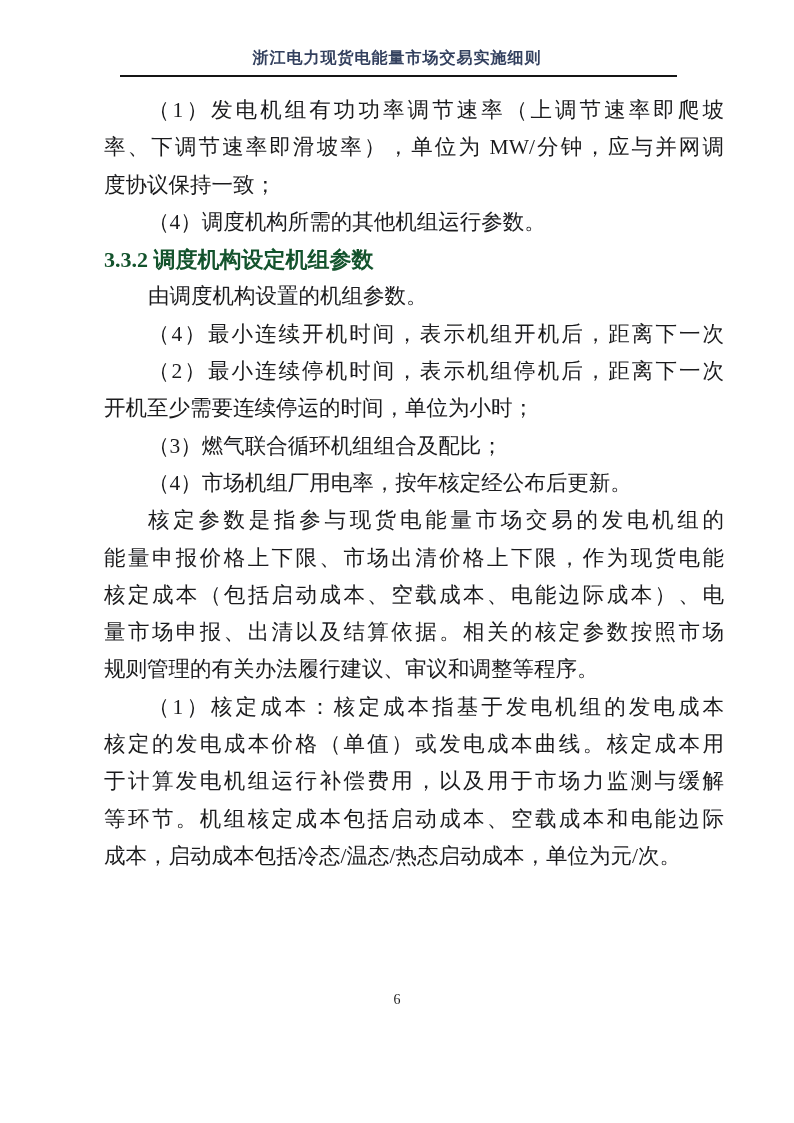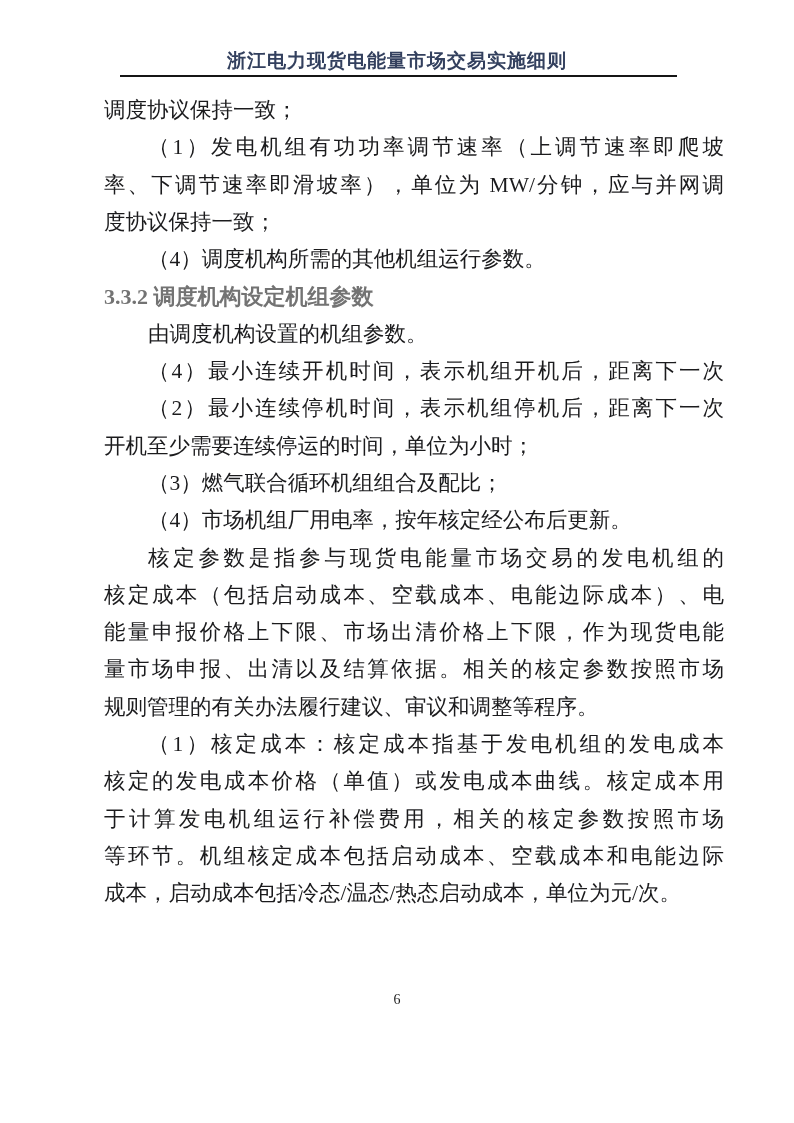--- a/index.html
+++ b/index.html
@@ -17,21 +17,21 @@
     font-family: "Liberation Serif", "DejaVu Serif", serif;
     color: #1b1b1d;
   }
   
   .doc-header-title {
     position: absolute;
     top: 48px;
     left: 0;
     width: 794px;
     text-align: center;
-    font-size: 19px;
+    font-size: 16px;
     font-weight: bold;
     letter-spacing: 1px;
     color: #33405e;
   }
   .doc-header-rule {
     position: absolute;
     top: 75px;
     left: 120px;
     width: 557px;
     height: 2px;
@@ -57,21 +57,21 @@
     padding-left: 44px;
   }
   
   .line.jfull {
     text-align: justify;
     text-align-last: justify;
   }
   .line.heading {
     font-weight: bold;
     font-size: 22px;
-    color: #737373;
+    color: #14532d;
     text-align: left;
     text-align-last: left;
   }
   
   .page-number {
     position: absolute;
     top: 992px;
     left: 0;
     width: 794px;
     text-align: center;
@@ -82,39 +82,38 @@
 </head>
 <body>
 
 <div class="page">
 
   <div class="doc-header-title">浙江电力现货电能量市场交易实施细则</div>
 
   <div class="doc-header-rule"></div>
 
   <main class="doc-body" id="doc-body">
-      <div class="line">调度协议保持一致；</div>
       <div class="line indent jfull">（1）发电机组有功功率调节速率（上调节速率即爬坡</div>
       <div class="line jfull">率、下调节速率即滑坡率），单位为 MW/分钟，应与并网调</div>
       <div class="line">度协议保持一致；</div>
       <div class="line indent">（4）调度机构所需的其他机组运行参数。</div>
       <div class="line heading">3.3.2 调度机构设定机组参数</div>
       <div class="line indent">由调度机构设置的机组参数。</div>
       <div class="line indent jfull">（4）最小连续开机时间，表示机组开机后，距离下一次</div>
       <div class="line indent jfull">（2）最小连续停机时间，表示机组停机后，距离下一次</div>
       <div class="line">开机至少需要连续停运的时间，单位为小时；</div>
       <div class="line indent">（3）燃气联合循环机组组合及配比；</div>
       <div class="line indent">（4）市场机组厂用电率，按年核定经公布后更新。</div>
       <div class="line indent jfull">核定参数是指参与现货电能量市场交易的发电机组的</div>
+      <div class="line jfull">能量申报价格上下限、市场出清价格上下限，作为现货电能</div>
       <div class="line jfull">核定成本（包括启动成本、空载成本、电能边际成本）、电</div>
-      <div class="line jfull">能量申报价格上下限、市场出清价格上下限，作为现货电能</div>
       <div class="line jfull">量市场申报、出清以及结算依据。相关的核定参数按照市场</div>
       <div class="line">规则管理的有关办法履行建议、审议和调整等程序。</div>
       <div class="line indent jfull">（1）核定成本：核定成本指基于发电机组的发电成本</div>
       <div class="line jfull">核定的发电成本价格（单值）或发电成本曲线。核定成本用</div>
-      <div class="line jfull">于计算发电机组运行补偿费用，相关的核定参数按照市场</div>
+      <div class="line jfull">于计算发电机组运行补偿费用，以及用于市场力监测与缓解</div>
       <div class="line jfull">等环节。机组核定成本包括启动成本、空载成本和电能边际</div>
       <div class="line">成本，启动成本包括冷态/温态/热态启动成本，单位为元/次。</div>
     </main>
 
   <div class="page-number">6</div>
 
 </div>
 
 </body></html>

